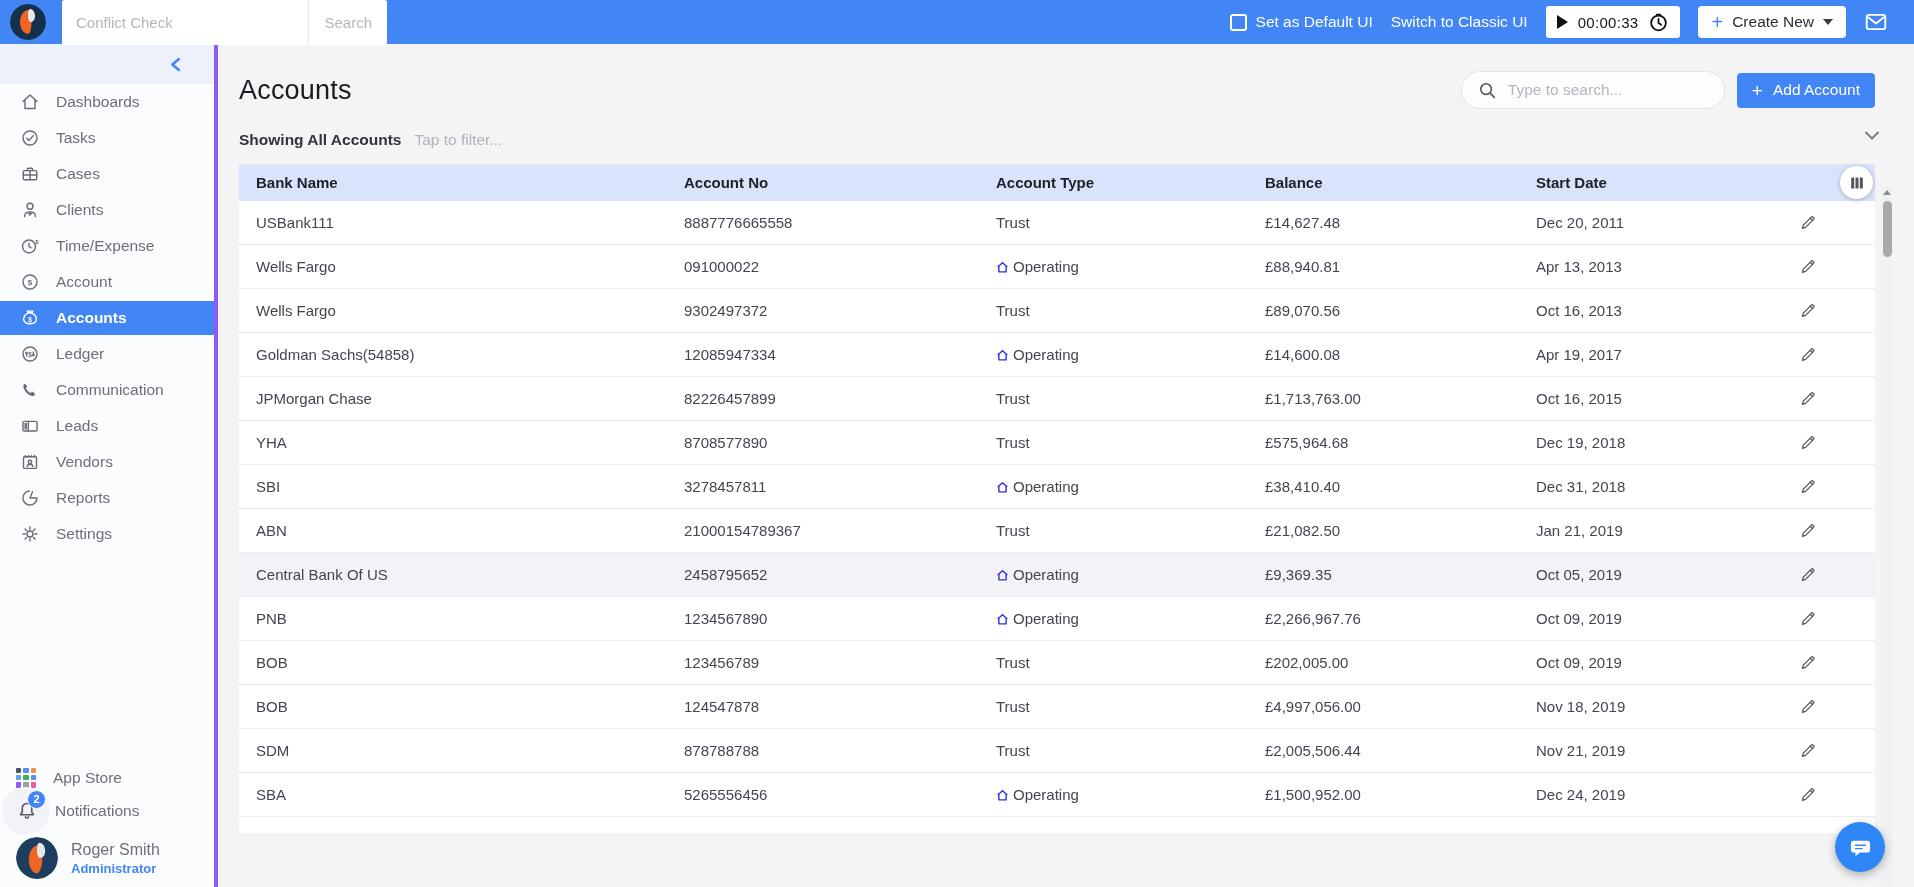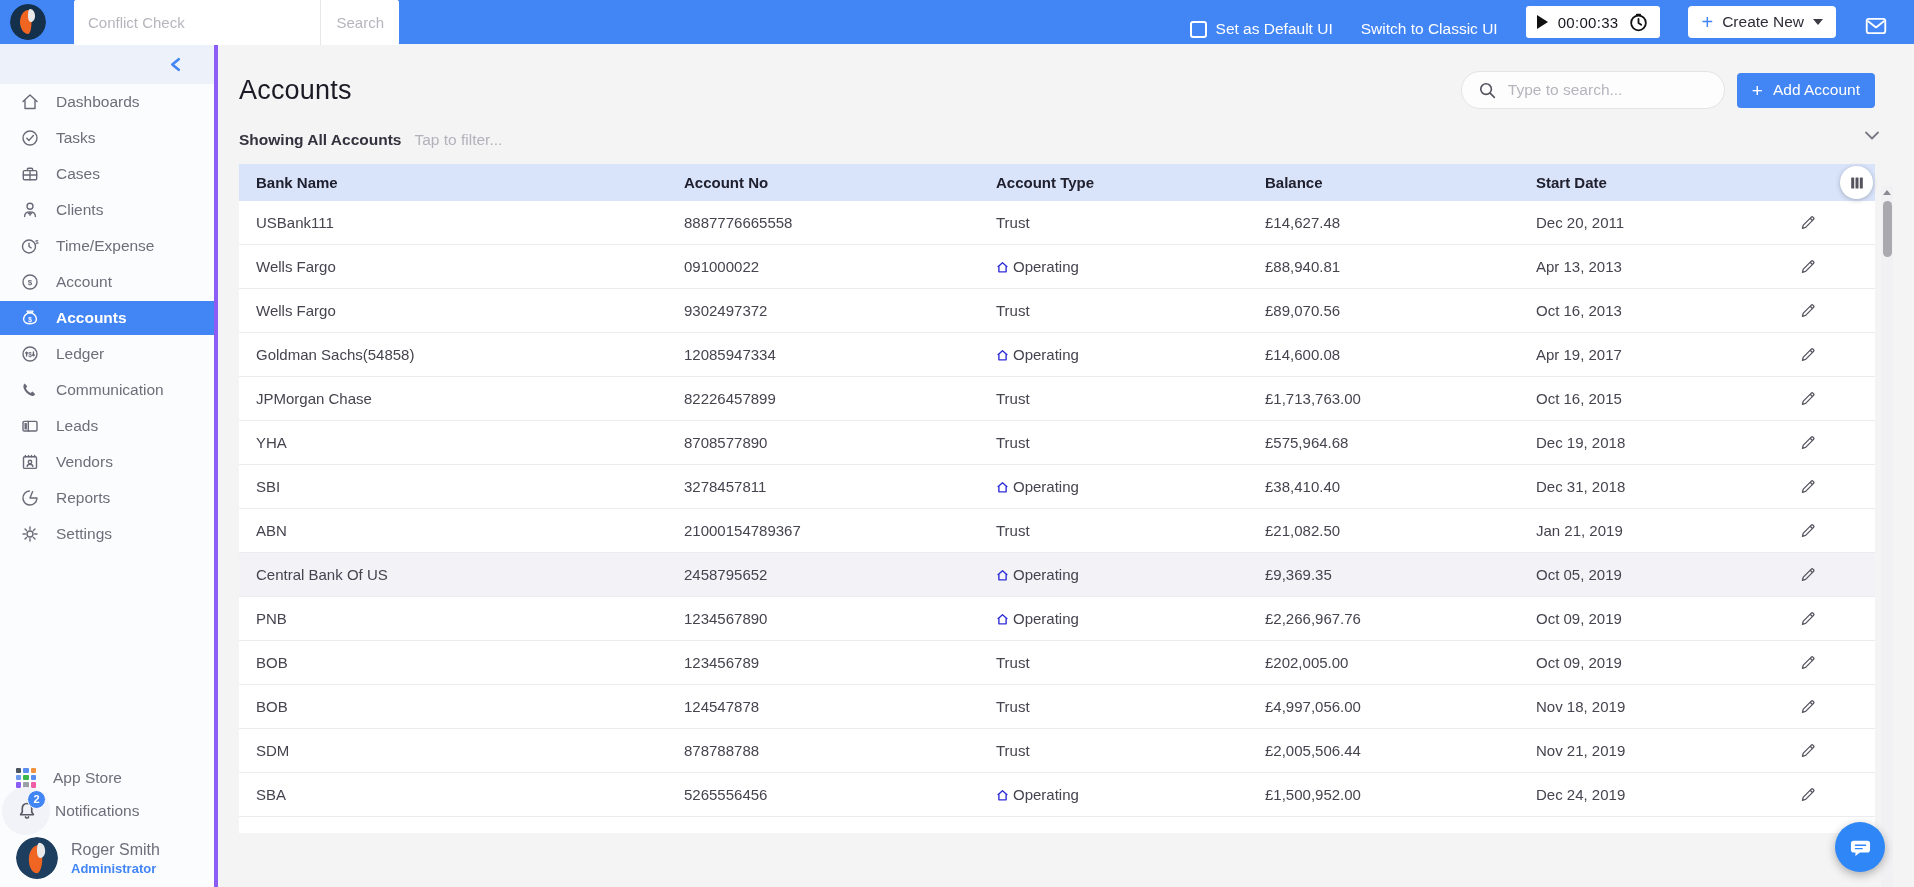--- a/index.html
+++ b/index.html
@@ -3,28 +3,28 @@
 <meta charset="utf-8">
 <style>
   * { margin:0; padding:0; box-sizing:border-box; }
   html,body { width:1914px; height:887px; overflow:hidden;
     font-family:"Liberation Sans", sans-serif; background:#f4f4f5; }
 
   
   .topbar { position:absolute; top:0; left:0; width:1914px; height:44px;
     background:#4285f4; display:flex; align-items:center; padding:0 26px 0 10px; z-index:40; }
   .logo { width:36px; height:36px; border-radius:50%; overflow:hidden; flex:0 0 auto; }
-  .conflict-group { margin-left:28px; width:325px; height:45px; background:#fff; border-radius:3px;
+  .conflict-group { margin-left:16px; width:325px; height:45px; background:#fff; border-radius:3px;
     display:flex; align-items:stretch; overflow:hidden; }
   .conflict-group input { flex:1; border:none; outline:none; padding:0 14px; font-size:15px;
     color:#3a3a46; font-family:inherit; }
   .conflict-group input::placeholder { color:#b6b5bd; }
   .conflict-group button { border:none; background:#fff; border-left:1px solid #e7e7ea;
     color:#b6b5bd; font-size:15px; padding:0 15px; font-family:inherit; cursor:pointer; }
-  .topbar-right { margin-left:auto; display:flex; align-items:flex-end; gap:28px; color:#fff; font-size:15.5px; }
+  .topbar-right { margin-left:auto; display:flex; align-items:center; gap:18px; color:#fff; font-size:15.5px; }
   .chk { width:17px; height:17px; border:2px solid #fff; border-radius:3px; display:inline-block; cursor:pointer; }
   .default-ui { display:flex; align-items:center; gap:9px; }
   .classic-link { color:#fff; text-decoration:none; cursor:pointer; }
   .timer { background:#fff; border-radius:3px; height:32px; display:flex; align-items:center;
     gap:10px; padding:0 11px; color:#15151d; }
   .timer .play { width:0; height:0; border-left:11px solid #111; border-top:7px solid transparent;
     border-bottom:7px solid transparent; cursor:pointer; }
   .timer .tval { font-size:15px; letter-spacing:.3px; }
   .create-new { background:#fff; border:none; border-radius:4px; height:32px; display:flex;
     align-items:center; gap:9px; padding:0 13px; font-size:15.5px; color:#2e2d38;

